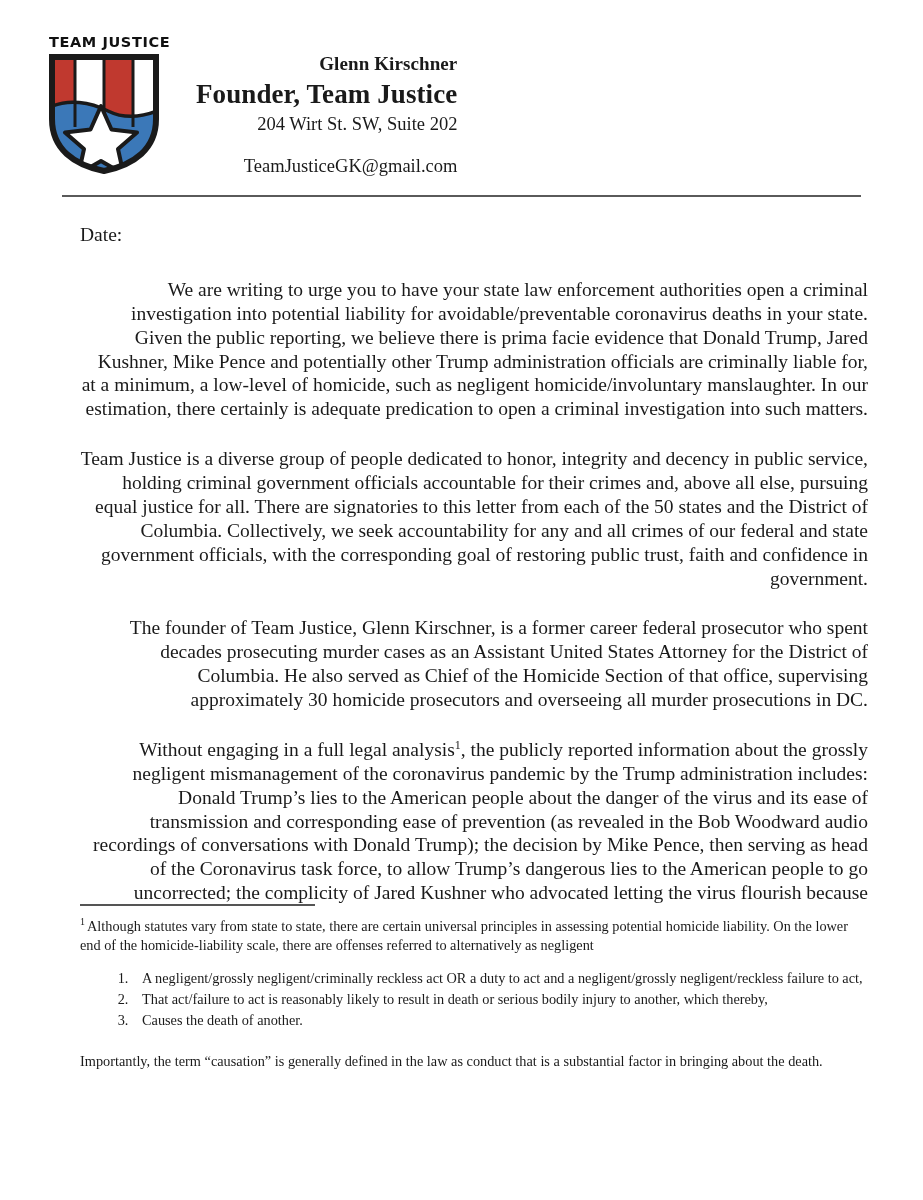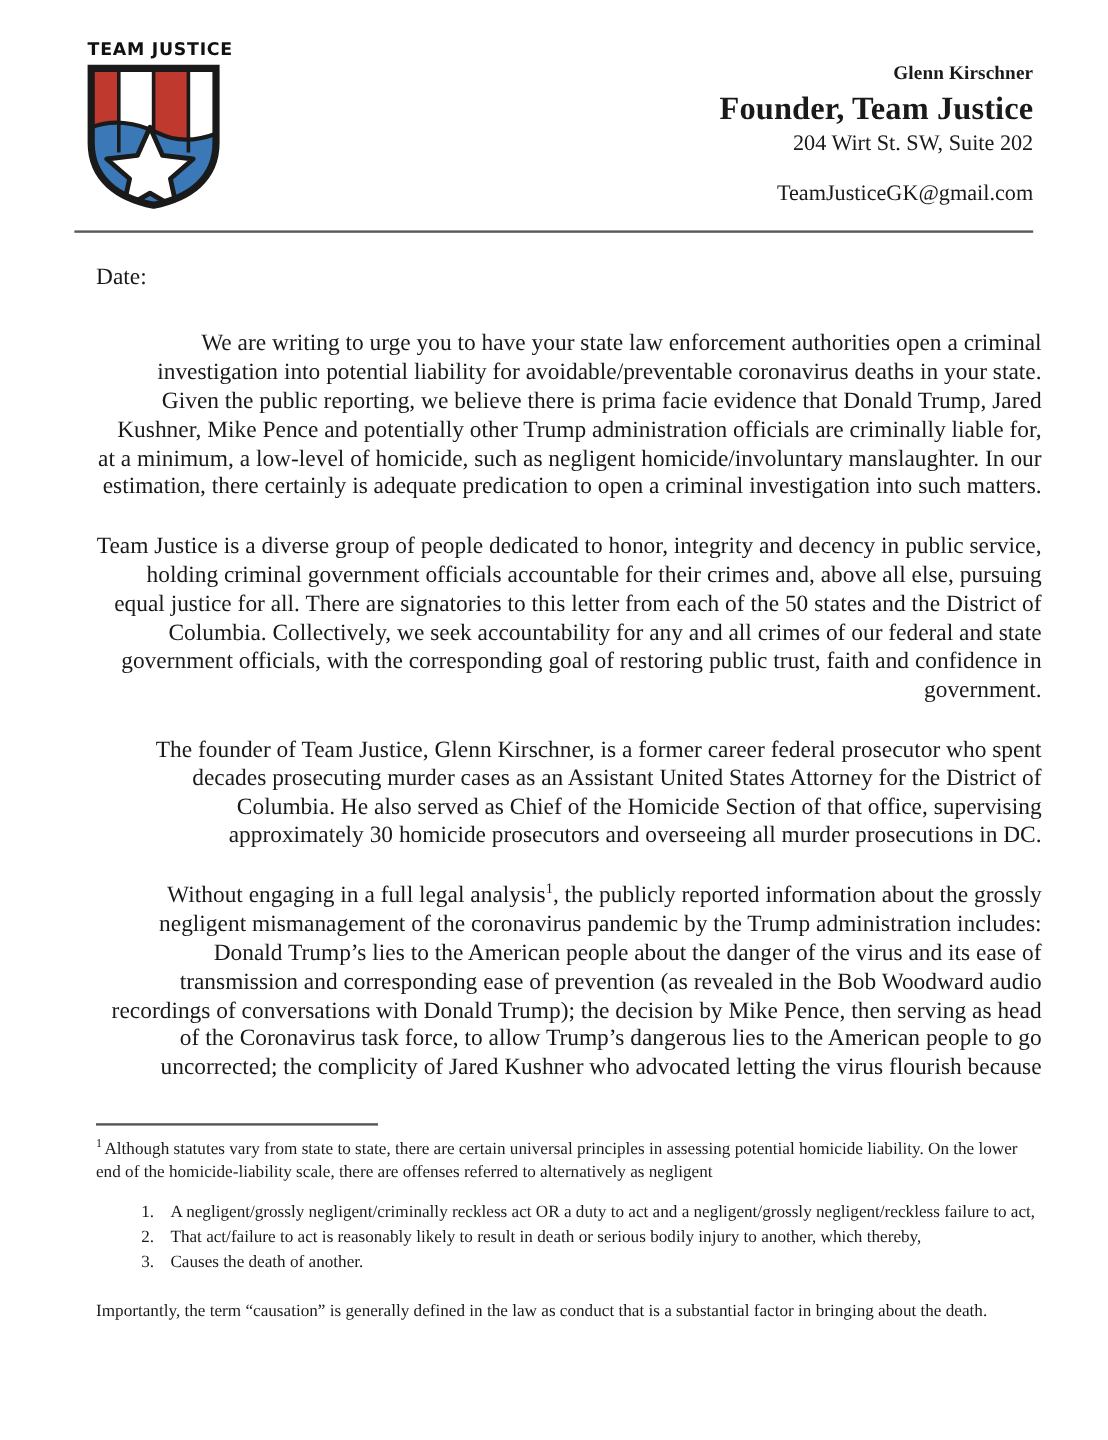--- a/index.html
+++ b/index.html
@@ -18,22 +18,22 @@
     height: 1200px;
     background: #ffffff;
     overflow: hidden;
     box-sizing: border-box;
   }
 
   
   .letterhead {
     display: flex;
     align-items: flex-start;
-    justify-content: space-between;
-    padding: 28px 62px 0 70px;
+    justify-content: flex-start;
+    padding: 28px 62px 0 46px;
     box-sizing: border-box;
   }
 
   .logo-block {
     width: 150px;
     flex: 0 0 150px;
     padding-top: 6px;
   }
   .logo-wordmark {
     font-family: "DejaVu Sans", sans-serif;
@@ -49,21 +49,21 @@
     width: 116px;
     height: 122px;
   }
 
   .contact-block {
     text-align: right;
     padding-top: 24px;
     line-height: 1.30;
   }
   .contact-name {
-    font-size: 16px;
+    font-size: 19px;
     font-weight: bold;
     letter-spacing: 0.1px;
   }
   .contact-role {
     font-size: 27px;
     font-weight: bold;
     letter-spacing: 0.1px;
   }
   .contact-street,
   .contact-city {
@@ -114,21 +114,21 @@
     font-size: 12px;
     vertical-align: super;
     line-height: 0;
   }
 
   
   .footnote-area {
     position: absolute;
     left: 0;
     right: 0;
-    top: 936px;
+    top: 904px;
     padding: 0 55px 0 80px;
     box-sizing: border-box;
   }
   .footnote-rule {
     height: 0;
     border: 0;
     border-top: 2px solid #555555;
     width: 235px;
     margin: 0 0 11px 0;
   }

